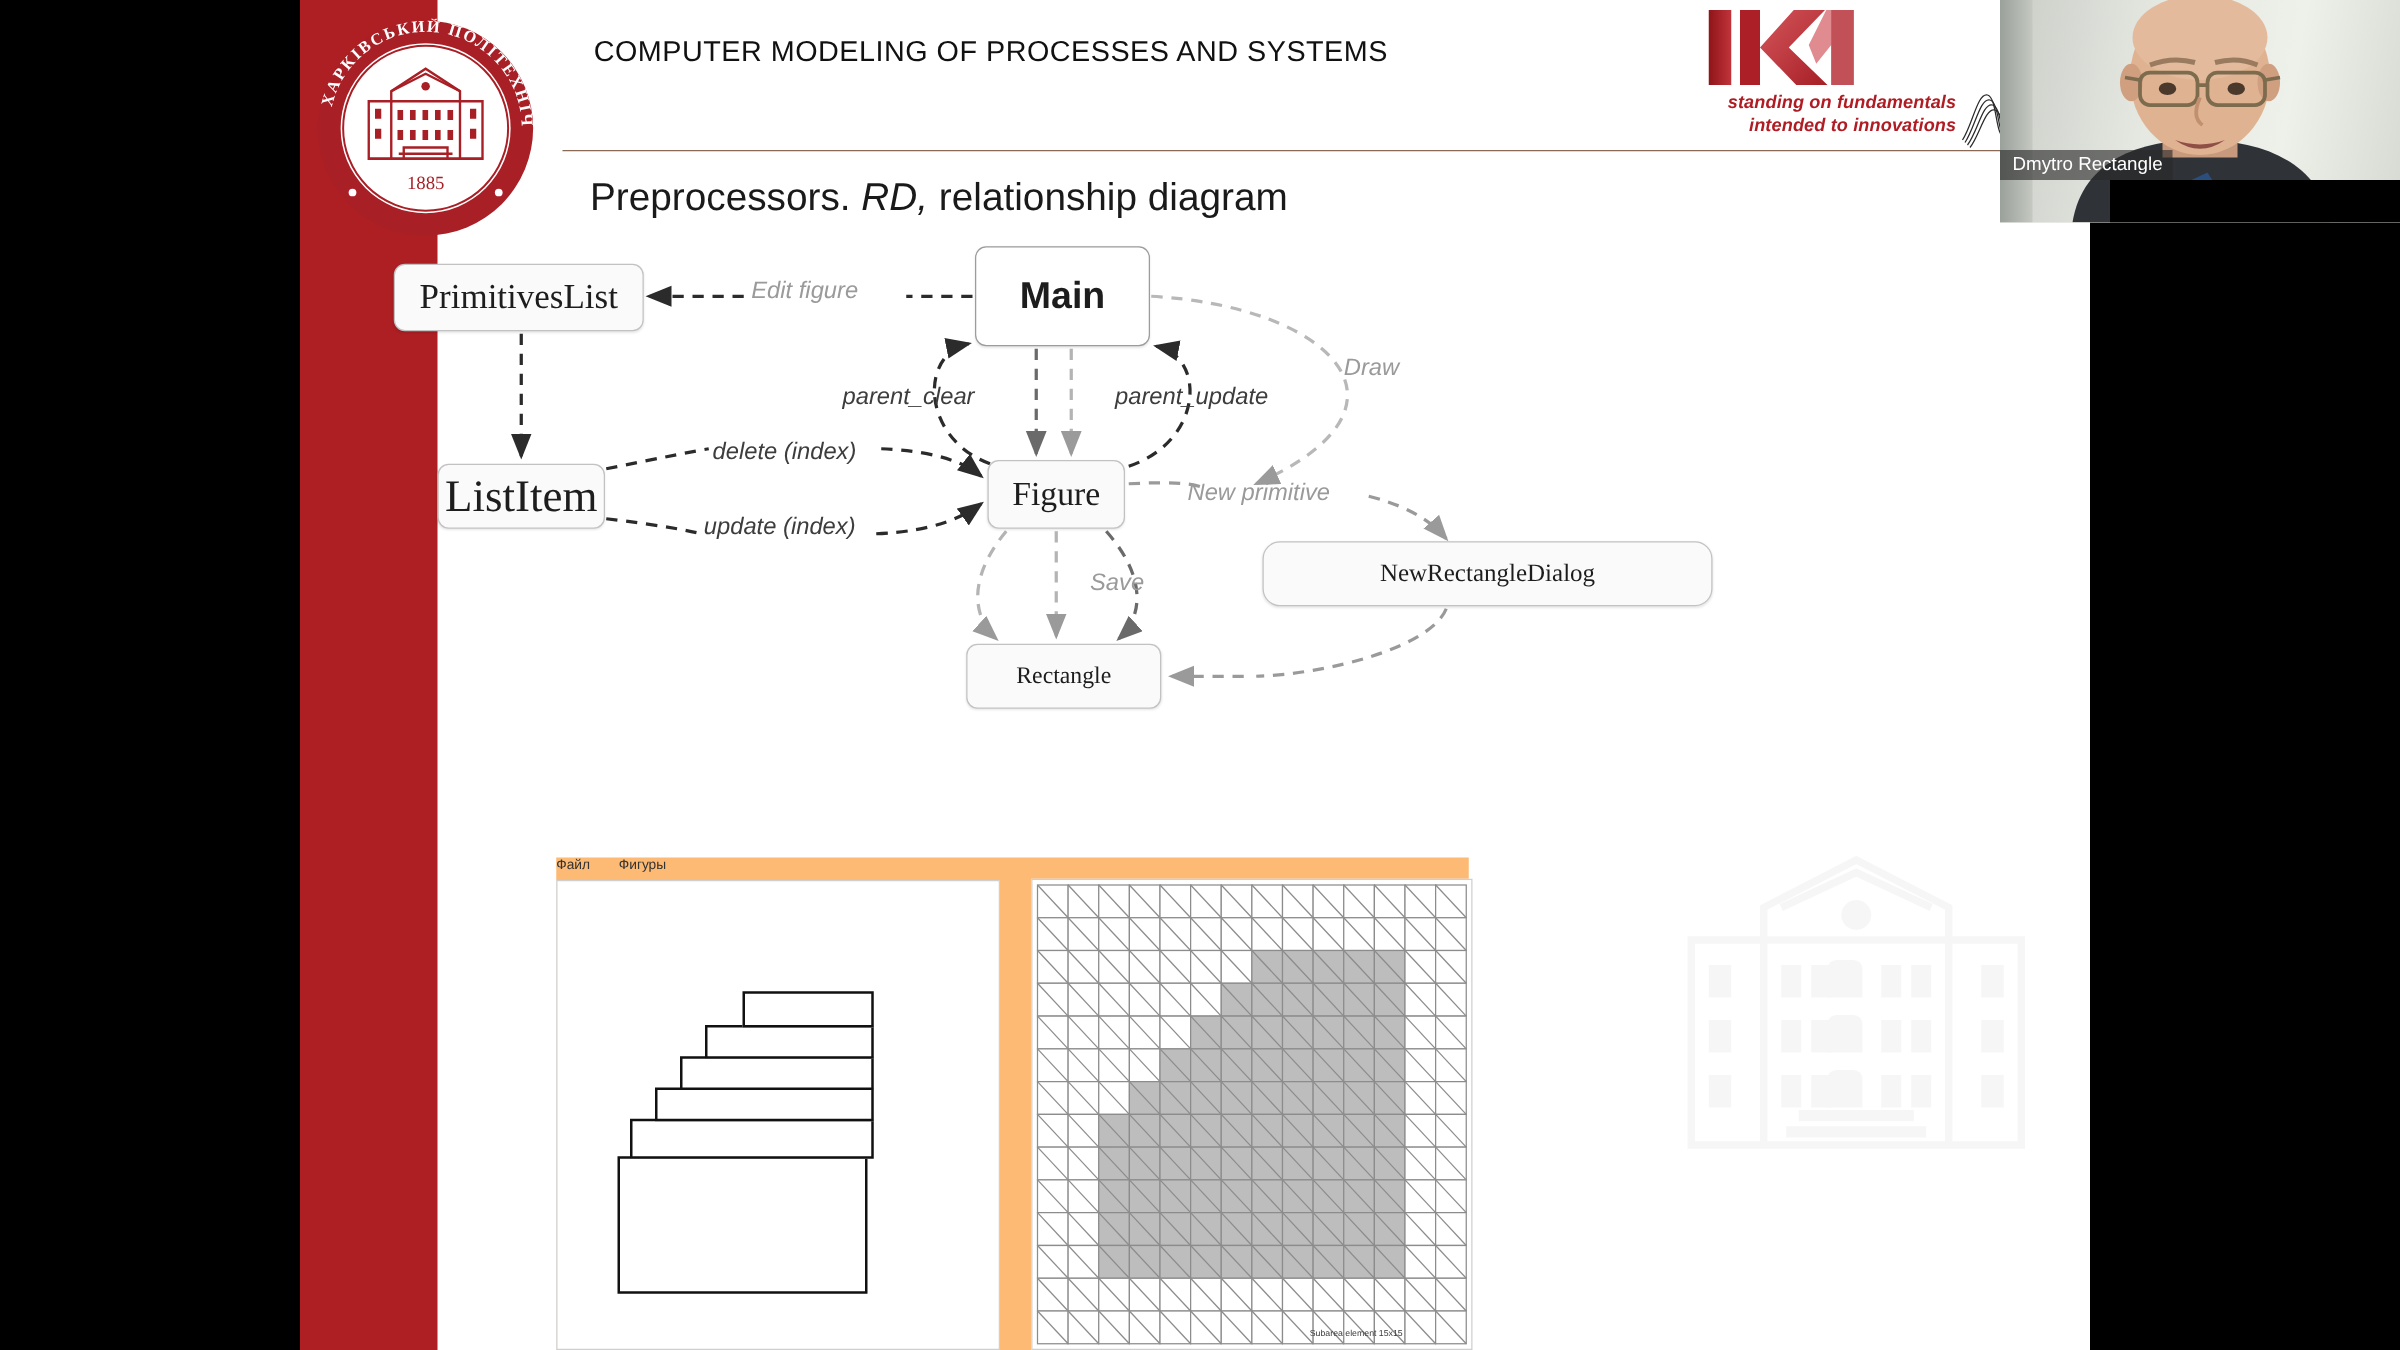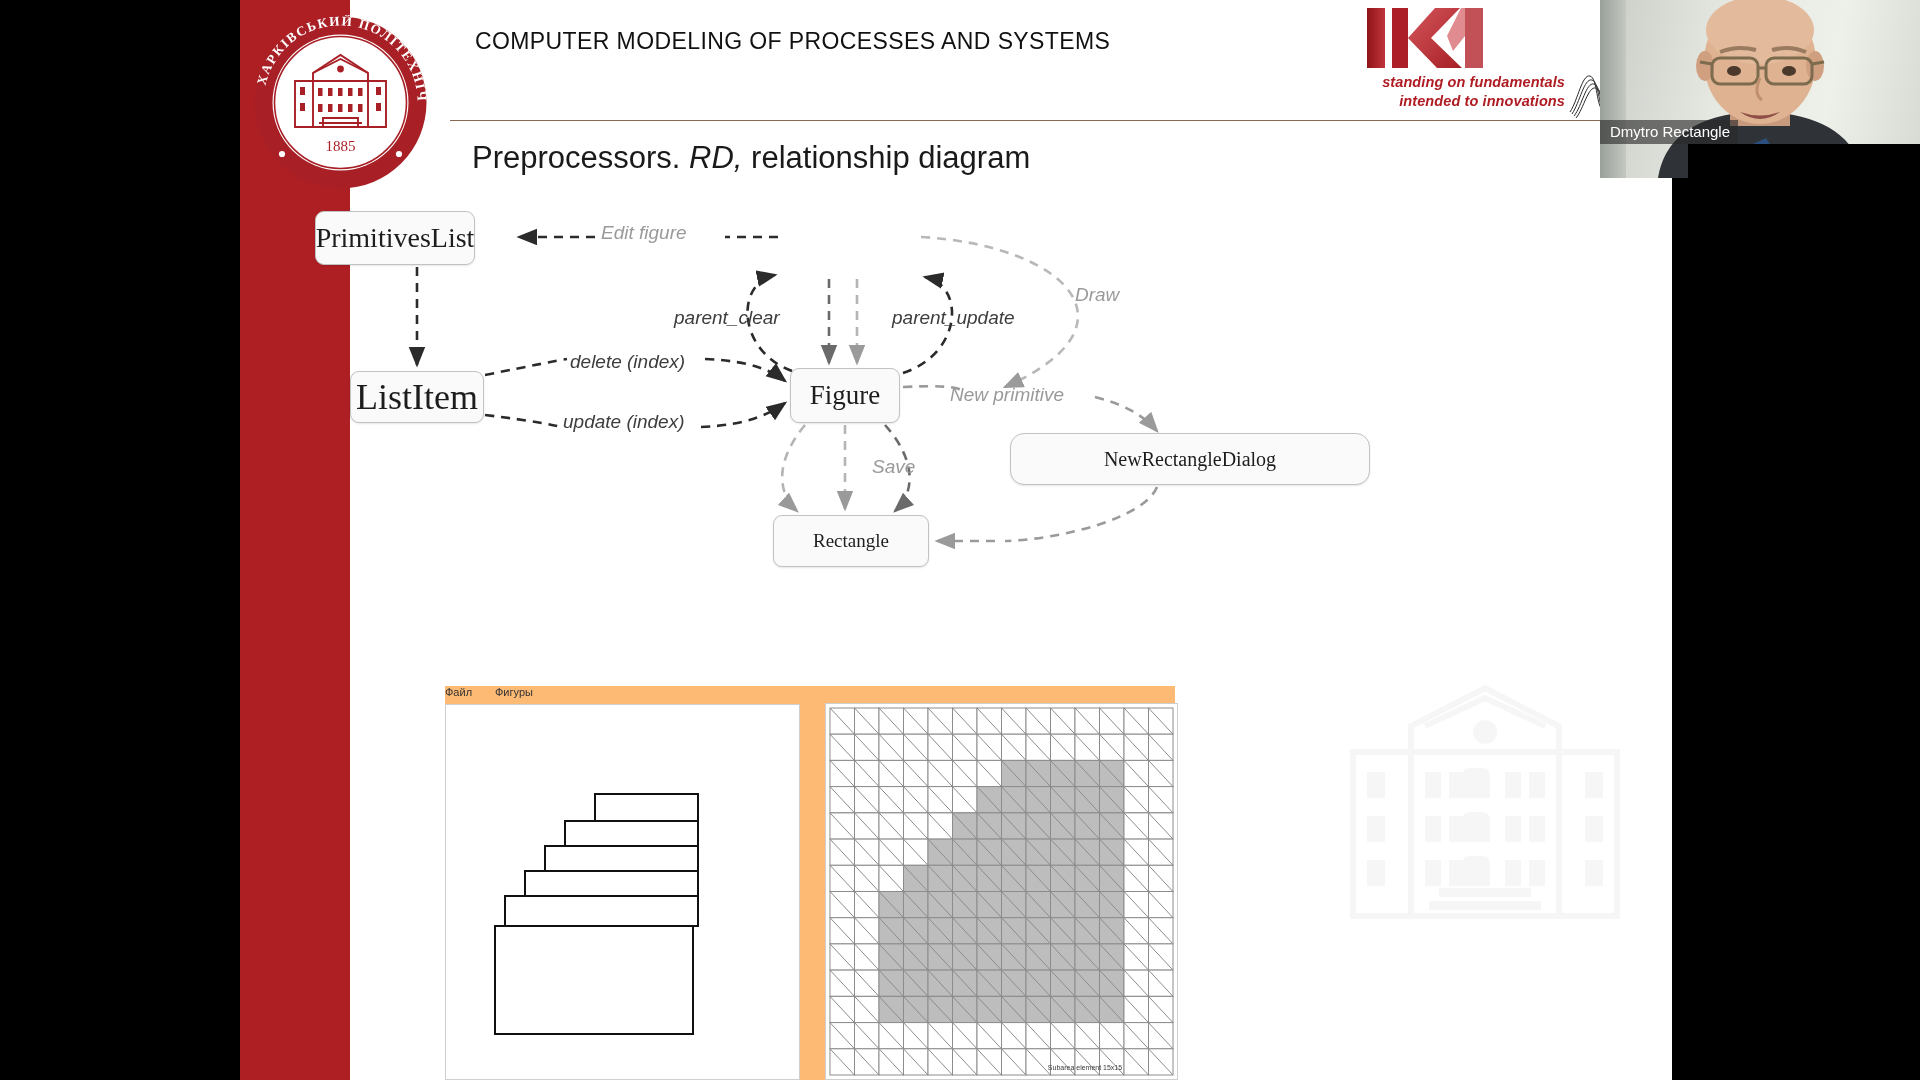--- a/index.html
+++ b/index.html
@@ -44,21 +44,21 @@
   #diagram { position:absolute; left:65px; top:175px; width:1265px; height:420px; }
   #diagram svg { position:absolute; left:0; top:0; }
 
   .node { position:absolute; border:1px solid #c2c2c2; border-radius:9px;
           background:#fafafa; display:flex; align-items:center; justify-content:center;
           font-family:"Liberation Serif", serif; color:#1d1d1d;
           box-shadow:0 1px 2px rgba(0,0,0,.10); }
   .node.main { font-family:"Liberation Sans", sans-serif; font-weight:bold;
                border:1px solid #9c9c9c; background:#fff; }
 
-  #n-primitiveslist { left:10px;  top:36px;  width:160px; height:54px; font-size:28px; }
+  #n-primitiveslist { left:10px;  top:36px;  width:200px; height:54px; font-size:28px; }
   #n-listitem       { left:45px;  top:196px; width:134px; height:52px; font-size:36px; }
   #n-main           { left:475px; top:22px;  width:140px; height:80px; font-size:30px; }
   #n-figure         { left:485px; top:193px; width:110px; height:55px; font-size:27px; }
   #n-newrectdialog  { left:705px; top:258px; width:360px; height:52px; font-size:20px;border-radius:14px; }
   #n-rectangle      { left:468px; top:340px; width:156px; height:52px; font-size:19px; }
 
   .edge-label { position:absolute; font-family:"Liberation Sans", sans-serif;
                 font-style:italic; font-size:19px; color:#5b5b5b; white-space:nowrap; }
   .edge-label.dim { color:#9a9a9a; }
   .edge-label.dark { color:#3d3d3d; }
@@ -245,20 +245,21 @@
           <path d="M540,250 L540,334" stroke="#b4b4b4" marker-end="url(#ahL)"></path>
           <path d="M580,250 C612,286 610,318 590,336" stroke="#6a6a6a" marker-end="url(#ahM)"></path>
 
           <path d="M852,312 C840,342 760,364 700,366" stroke="#9a9a9a"></path>
           <path d="M690,366 L632,366" stroke="#9a9a9a" marker-end="url(#ahL)"></path>
         </g>
       </svg>
 
       <div class="node" id="n-primitiveslist">PrimitivesList</div>
       <div class="node" id="n-listitem">ListItem</div>
+      <div class="node main" id="n-main">Main</div>
       <div class="node" id="n-figure">Figure</div>
       <div class="node" id="n-newrectdialog">NewRectangleDialog</div>
       <div class="node" id="n-rectangle">Rectangle</div>
 
       <div class="edge-label dim" id="l-editfigure">Edit figure</div>
       <div class="edge-label dark" id="l-parentclear">parent_clear</div>
       <div class="edge-label dark" id="l-parentupdate">parent_update</div>
       <div class="edge-label dim" id="l-draw">Draw</div>
       <div class="edge-label dark" id="l-delete">delete (index)</div>
       <div class="edge-label dark" id="l-update">update (index)</div>

